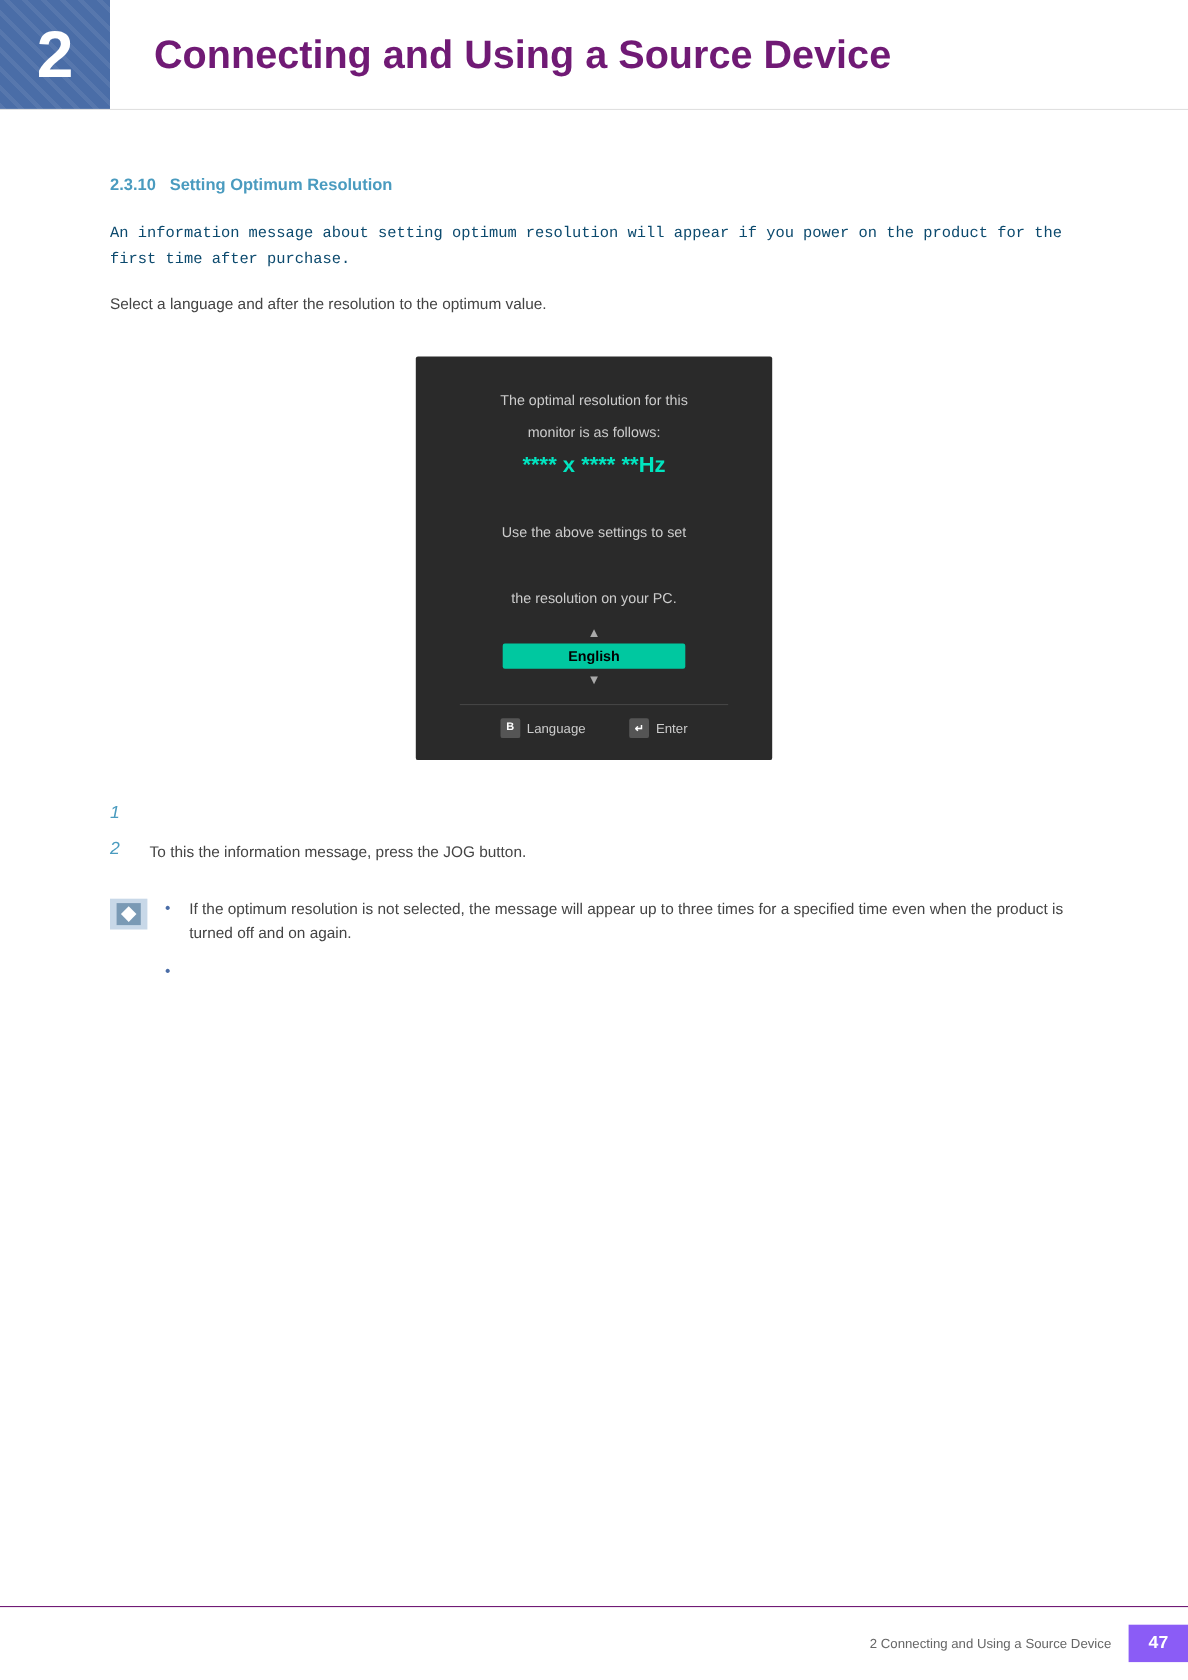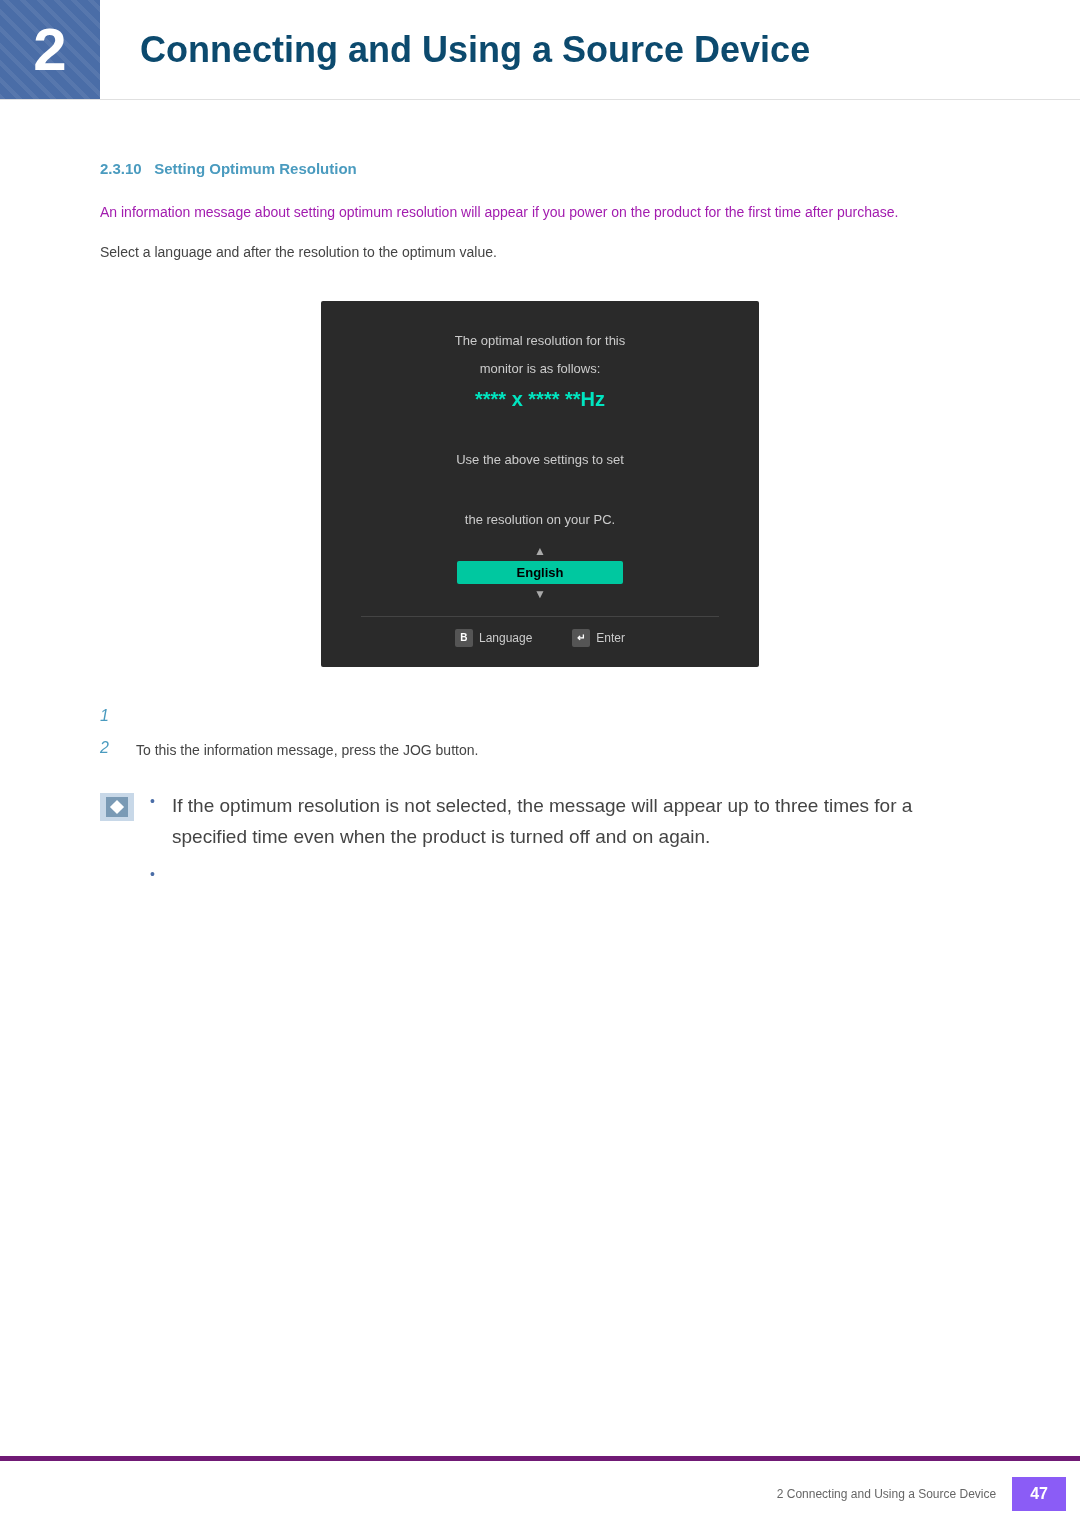--- a/index.html
+++ b/index.html
@@ -52,59 +52,60 @@
     }
     .header-title-block {
       display: flex;
       align-items: center;
       padding: 20px 40px;
       flex: 1;
     }
     .header-title {
       font-size: 36px;
       font-weight: bold;
-      color: #0c4a6e;
+      color: #701a75;
     }
 
     
     .content {
       padding: 60px 100px 80px 100px;
     }
 
     .section-heading {
       font-size: 15px;
       font-weight: bold;
       color: #4a9bbf;
       margin-bottom: 24px;
     }
 
     .section-intro {
       font-size: 14px;
-      color: #a21caf;
+      color: #0c4a6e;
       line-height: 1.7;
       margin-bottom: 16px;
+      font-family: Liberation Mono, monospace;
     }
 
     .section-intro-2 {
       font-size: 14px;
       color: #444;
       line-height: 1.7;
       margin-bottom: 36px;
     }
 
     
     .monitor-dialog-wrapper {
       display: flex;
       justify-content: center;
       margin-bottom: 40px;
     }
 
     .monitor-dialog {
       background: #2a2a2a;
-      width: 438px;
+      width: 324px;
       padding: 30px 40px 20px 40px;
       border-radius: 2px;
     }
 
     .dialog-text {
       color: #cccccc;
       font-size: 13px;
       line-height: 1.6;
       text-align: center;
       margin-bottom: 8px;
@@ -253,41 +254,41 @@
     }
 
     .bullet {
       color: #4a6da7;
       font-size: 14px;
       min-width: 12px;
       margin-top: 2px;
     }
 
     .note-text {
-      font-size: 19px;
+      font-size: 14px;
       color: #444;
       line-height: 1.6;
     }
 
     .note-text strong {
       font-weight: bold;
       color: #222;
     }
 
     
     .page-footer {
       position: absolute;
       bottom: 0;
       left: 0;
       right: 0;
       display: flex;
       align-items: center;
       justify-content: flex-end;
-      padding: 16px 14px;
-      border-top: 5px solid #701a75;
+      padding: 16px 0;
+      border-top: 1px solid #701a75;
     }
 
     .footer-text {
       font-size: 12px;
       color: #666;
       padding-right: 0;
     }
 
     .page-number-badge {
       background: #8b5cf6;

